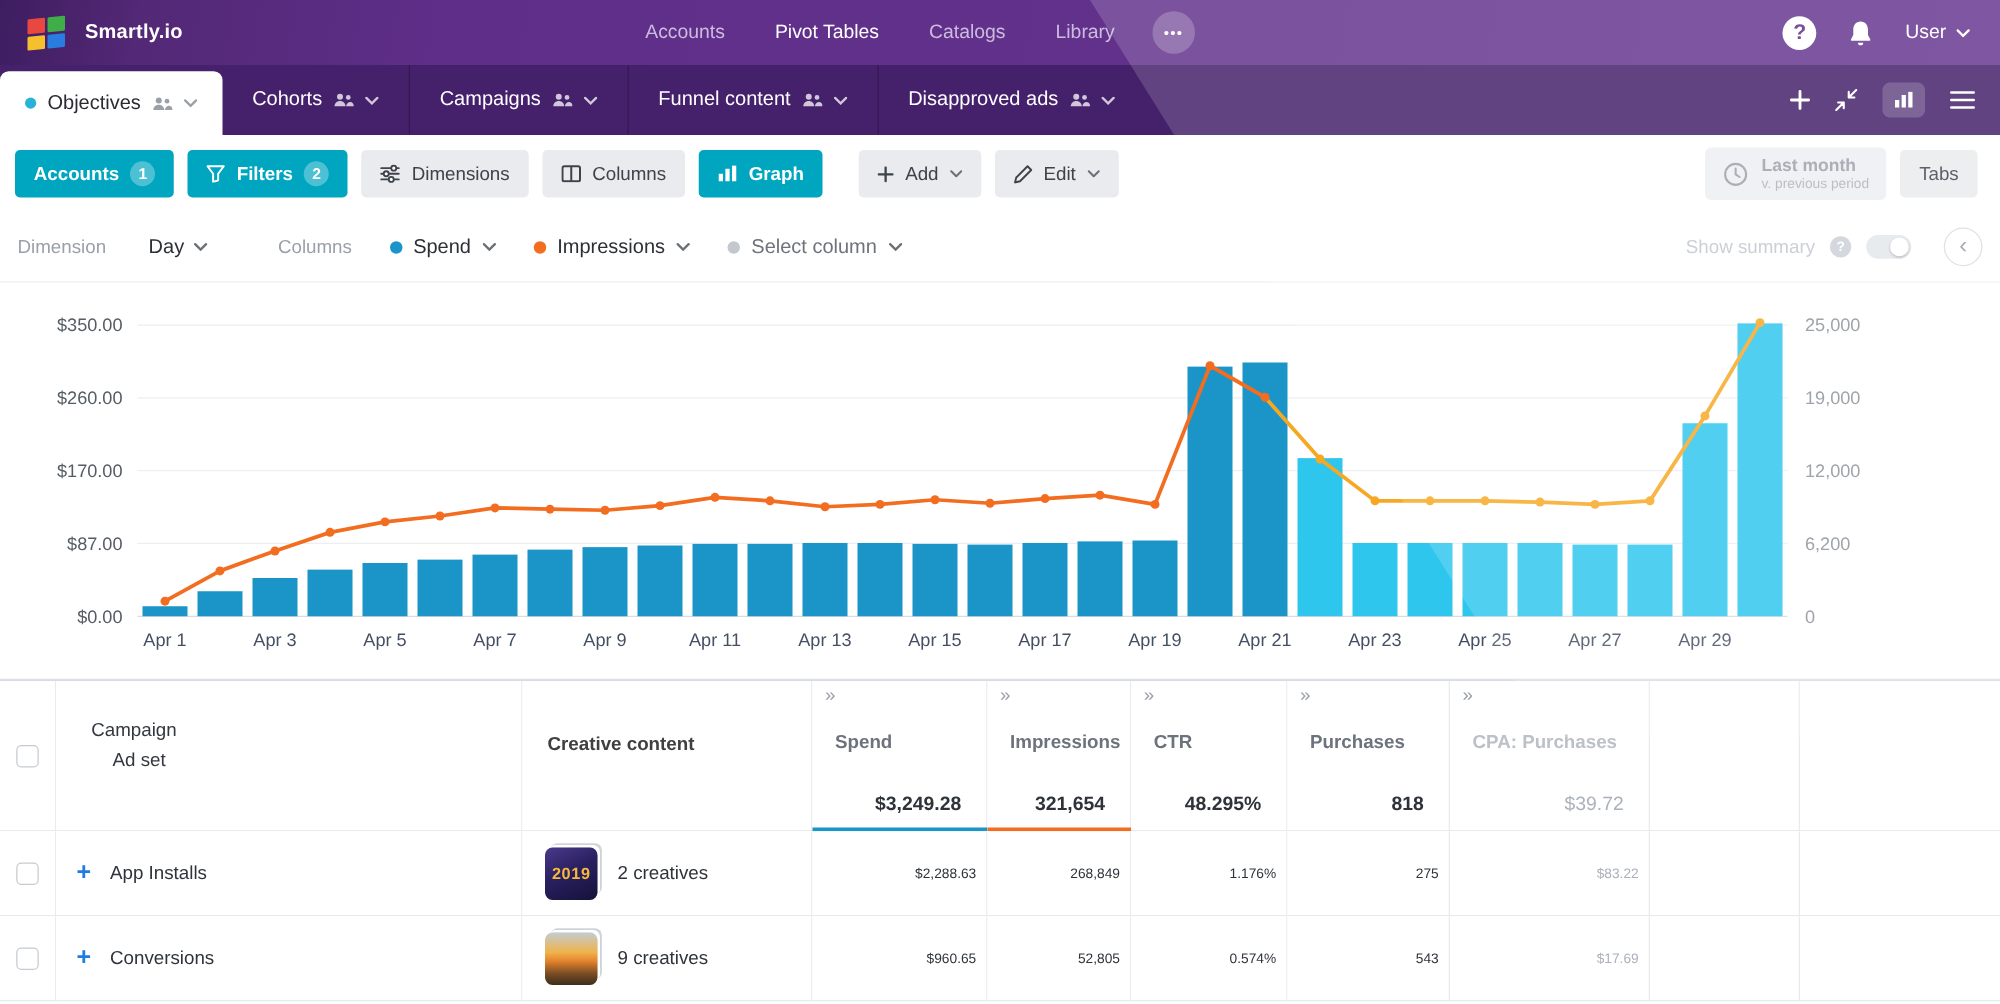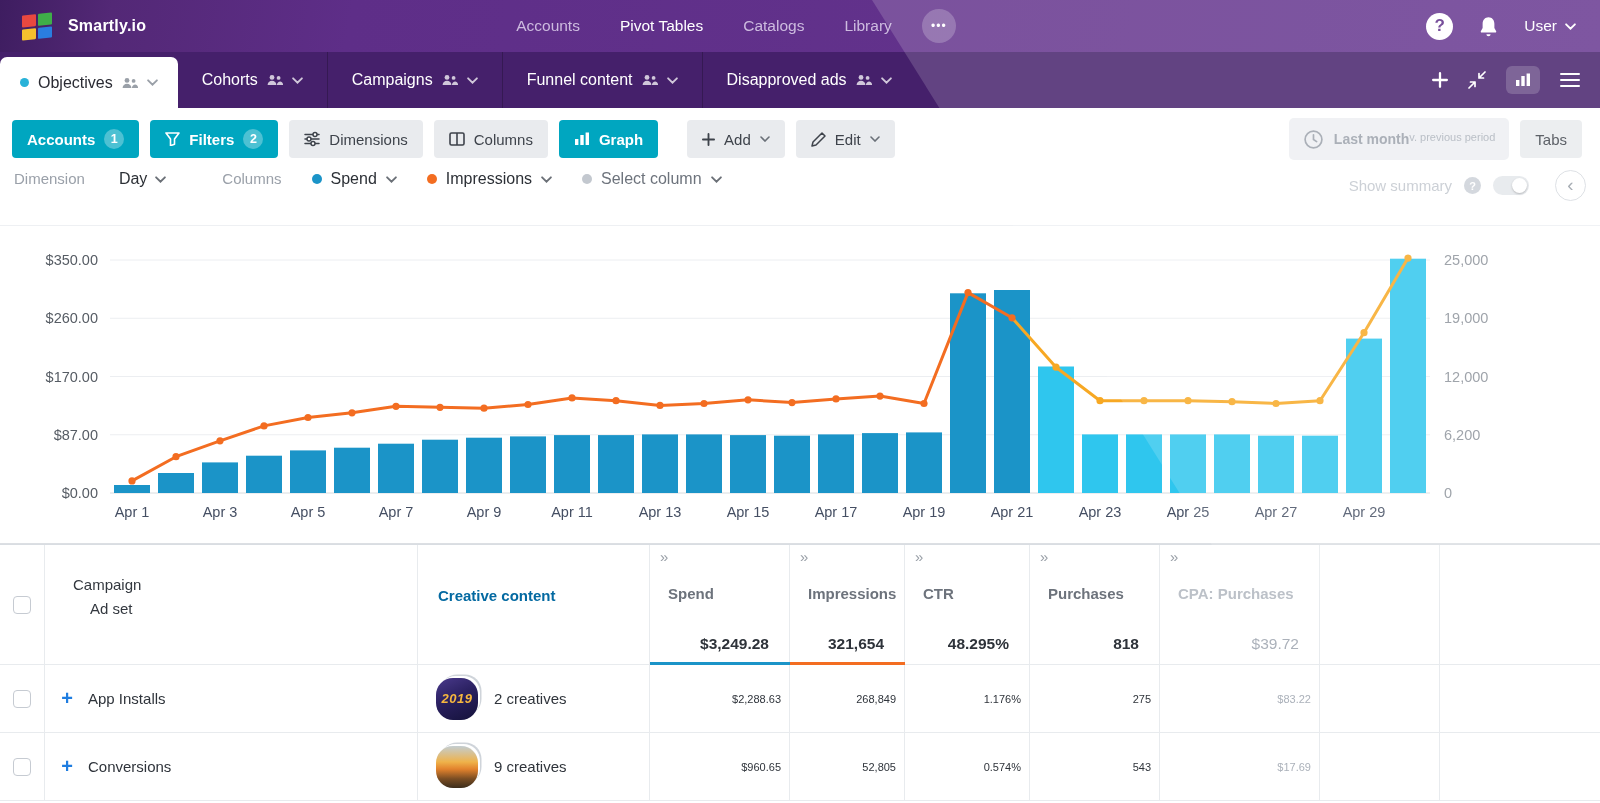--- a/index.html
+++ b/index.html
@@ -56,27 +56,27 @@
   .btn.gray { background:#e9ebee; color:#3e434b; }
   .badge { min-width:20px; height:20px; border-radius:10px; background:rgba(255,255,255,.3);
     color:#fff; font-size:12.5px; font-weight:700; display:flex; align-items:center;
     justify-content:center; padding:0 6px; }
   .btn .icon { display:flex; }
   .btn .chev { display:flex; color:#6a7078; }
   .gap-lg { margin-left:18px; }
   .spacer { flex:1; }
   .period { display:flex; align-items:center; gap:10px; background:#edeff2; border-radius:5px;
     height:42px; padding:0 14px; color:#9ba1ab; cursor:pointer; }
-  .period-lines { display:flex; flex-direction:row; line-height:1.2; }
+  .period-lines { display:flex; flex-direction:column; line-height:1.2; }
   .period-main { font-size:14px; font-weight:700; }
   .period-sub { font-size:11px; color:#adb3bc; }
 
   
   .controls { position:absolute; top:170px; left:0; width:100%; height:56px; background:#fff;
-    border-bottom:1px solid #eef0f3; display:flex; align-items:flex-start; padding:0 14px; z-index:4; }
+    border-bottom:1px solid #eef0f3; display:flex; align-items:center; padding:0 14px; z-index:4; }
   .ctl-label { color:#9aa0a9; font-size:15px; white-space:nowrap; }
   .ctl-value { display:flex; align-items:center; gap:8px; font-size:16px; color:#2c3036;
     margin-left:34px; cursor:pointer; }
   .ctl-value .chev, .col-sel .chev { display:flex; color:#6b7077; }
   .ctl-cols-label { margin-left:56px; }
   .col-sels { display:flex; align-items:center; }
   .col-sel { display:flex; align-items:center; gap:9px; margin-left:30px; font-size:16px;
     color:#2c3036; cursor:pointer; white-space:nowrap; }
   .col-sel.placeholder { color:#6d737c; }
   .col-dot { width:10px; height:10px; border-radius:50%; flex:none; }
@@ -103,34 +103,34 @@
     grid-template-rows:120px 68px 68px; z-index:3; }
   .t-cell { border-right:1px solid #e8ebee; border-bottom:1px solid #e8ebee; position:relative;
     background:#fff; min-width:0; }
   .t-cell.nob { border-right:none; }
   .t-checkcell { display:flex; align-items:center; justify-content:center; }
   .checkbox { width:18px; height:18px; border:1.5px solid #c6cbd2; border-radius:4px;
     background:#fff; display:block; cursor:pointer; }
   .t-namehead { padding:28px 0 0 14px; }
   .nh-line { font-size:15px; color:#33383f; line-height:24px; }
   .nh0 { font-weight:700; } .nh1 { margin-left:14px; } .nh2 { margin-left:31px; }
-  .t-creativehead .ch-label { margin:42px 0 0 20px; font-size:15px; font-weight:700; color:#0369a1; }
+  .t-creativehead .ch-label { margin:42px 0 0 20px; font-size:15px; font-weight:700; color:#404040; }
   .t-metric .col-expand { position:absolute; top:3px; left:10px; color:#9aa0a8; font-size:15px; cursor:pointer; }
   .t-metric .mh-label { margin:40px 0 0 18px; font-size:15px; font-weight:700; color:#6d737c; }
   .t-metric.muted .mh-label { color:#bcc1c8; }
   .t-metric .mh-summary { position:absolute; bottom:11px; right:20px; font-size:15.5px;
     font-weight:700; color:#2e333a; }
   .t-metric.muted .mh-summary { color:#abb1ba; font-weight:400; }
   .accent-bar { position:absolute; bottom:-1px; left:0; right:-1px; height:3px; }
   .t-name { display:flex; align-items:center; gap:13px; padding-left:14px; font-size:15px; color:#2f343b; }
   .row-plus { color:#1f7de0; font-size:20px; font-weight:700; width:16px; text-align:center; cursor:pointer; }
   .t-creative { display:flex; align-items:center; gap:16px; padding-left:18px; font-size:15px; color:#2f343b; }
-  .thumb { width:42px; height:42px; border-radius:17px; flex:none; display:flex; align-items:center;
+  .thumb { width:42px; height:42px; border-radius:6px; flex:none; display:flex; align-items:center;
     justify-content:center; cursor:pointer;
-    box-shadow:2.5px -2.5px 0 -0.5px #fff, 4px -4px 0 -0.5px #cfd4da;font-style:italic; }
+    box-shadow:2.5px -2.5px 0 -0.5px #fff, 4px -4px 0 -0.5px #cfd4da; }
   .thumb.fireworks { background:linear-gradient(155deg,#4a3a8c 0%,#2a2060 45%,#14123a 100%);
     color:#f6b73e; font-weight:700; font-size:13px; letter-spacing:.5px; }
   .thumb.sunset { background:linear-gradient(180deg,#c3cdd1 0%,#efb24a 38%,#e2822d 55%,#7a4d23 78%,#3c2d1c 100%); }
   .t-val { display:flex; align-items:center; justify-content:flex-end; padding-right:8px;
     font-size:11px; color:#2f343b; }
   .t-val.muted span { color:#abb1ba; }
 
   
   .sheen { position:absolute; inset:0; background:rgba(255,255,255,.16);
     clip-path:polygon(54.5% 0, 100% 0, 100% 100%, 77.5% 100%); pointer-events:none; z-index:60; }

